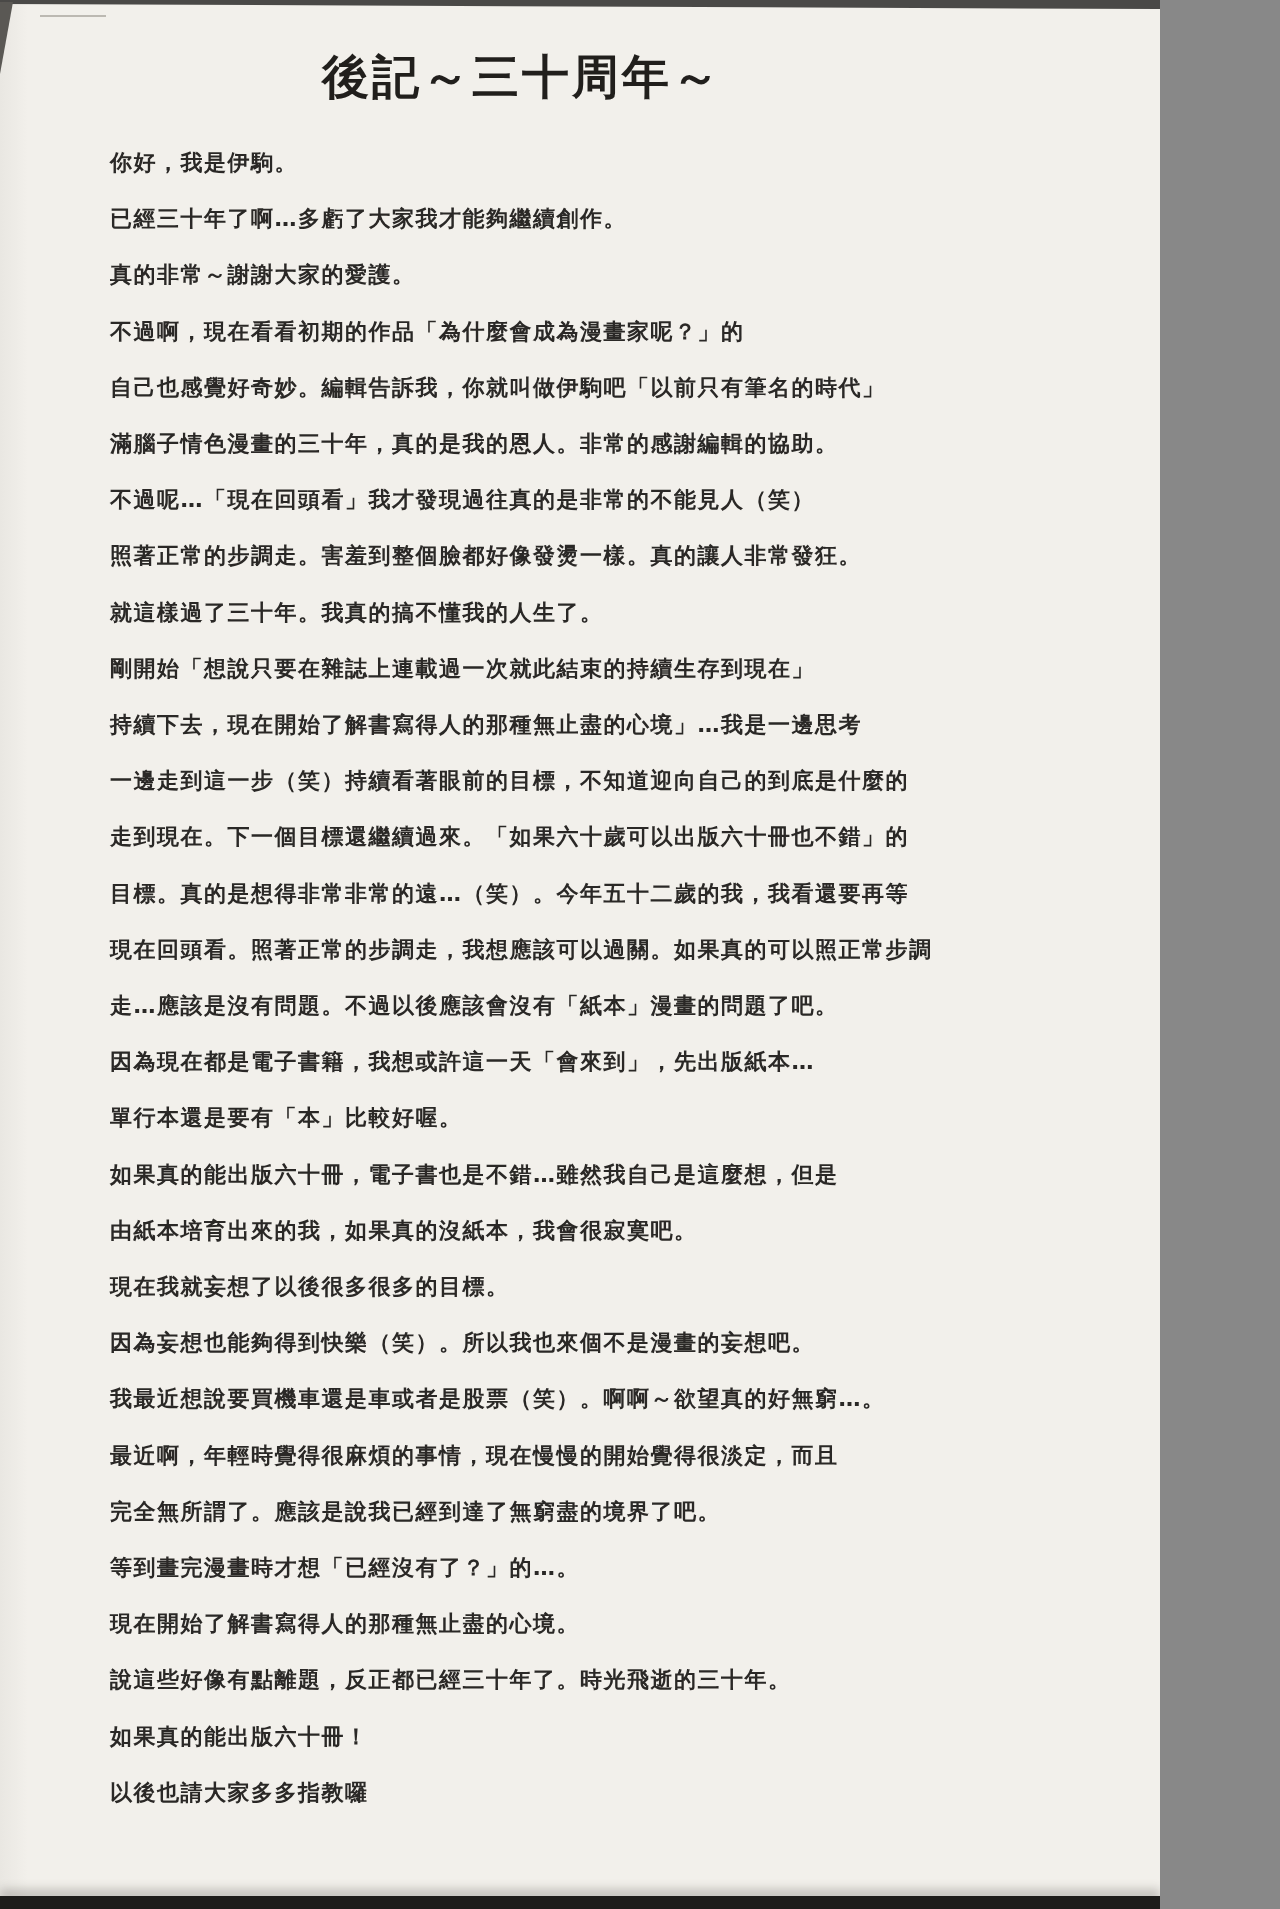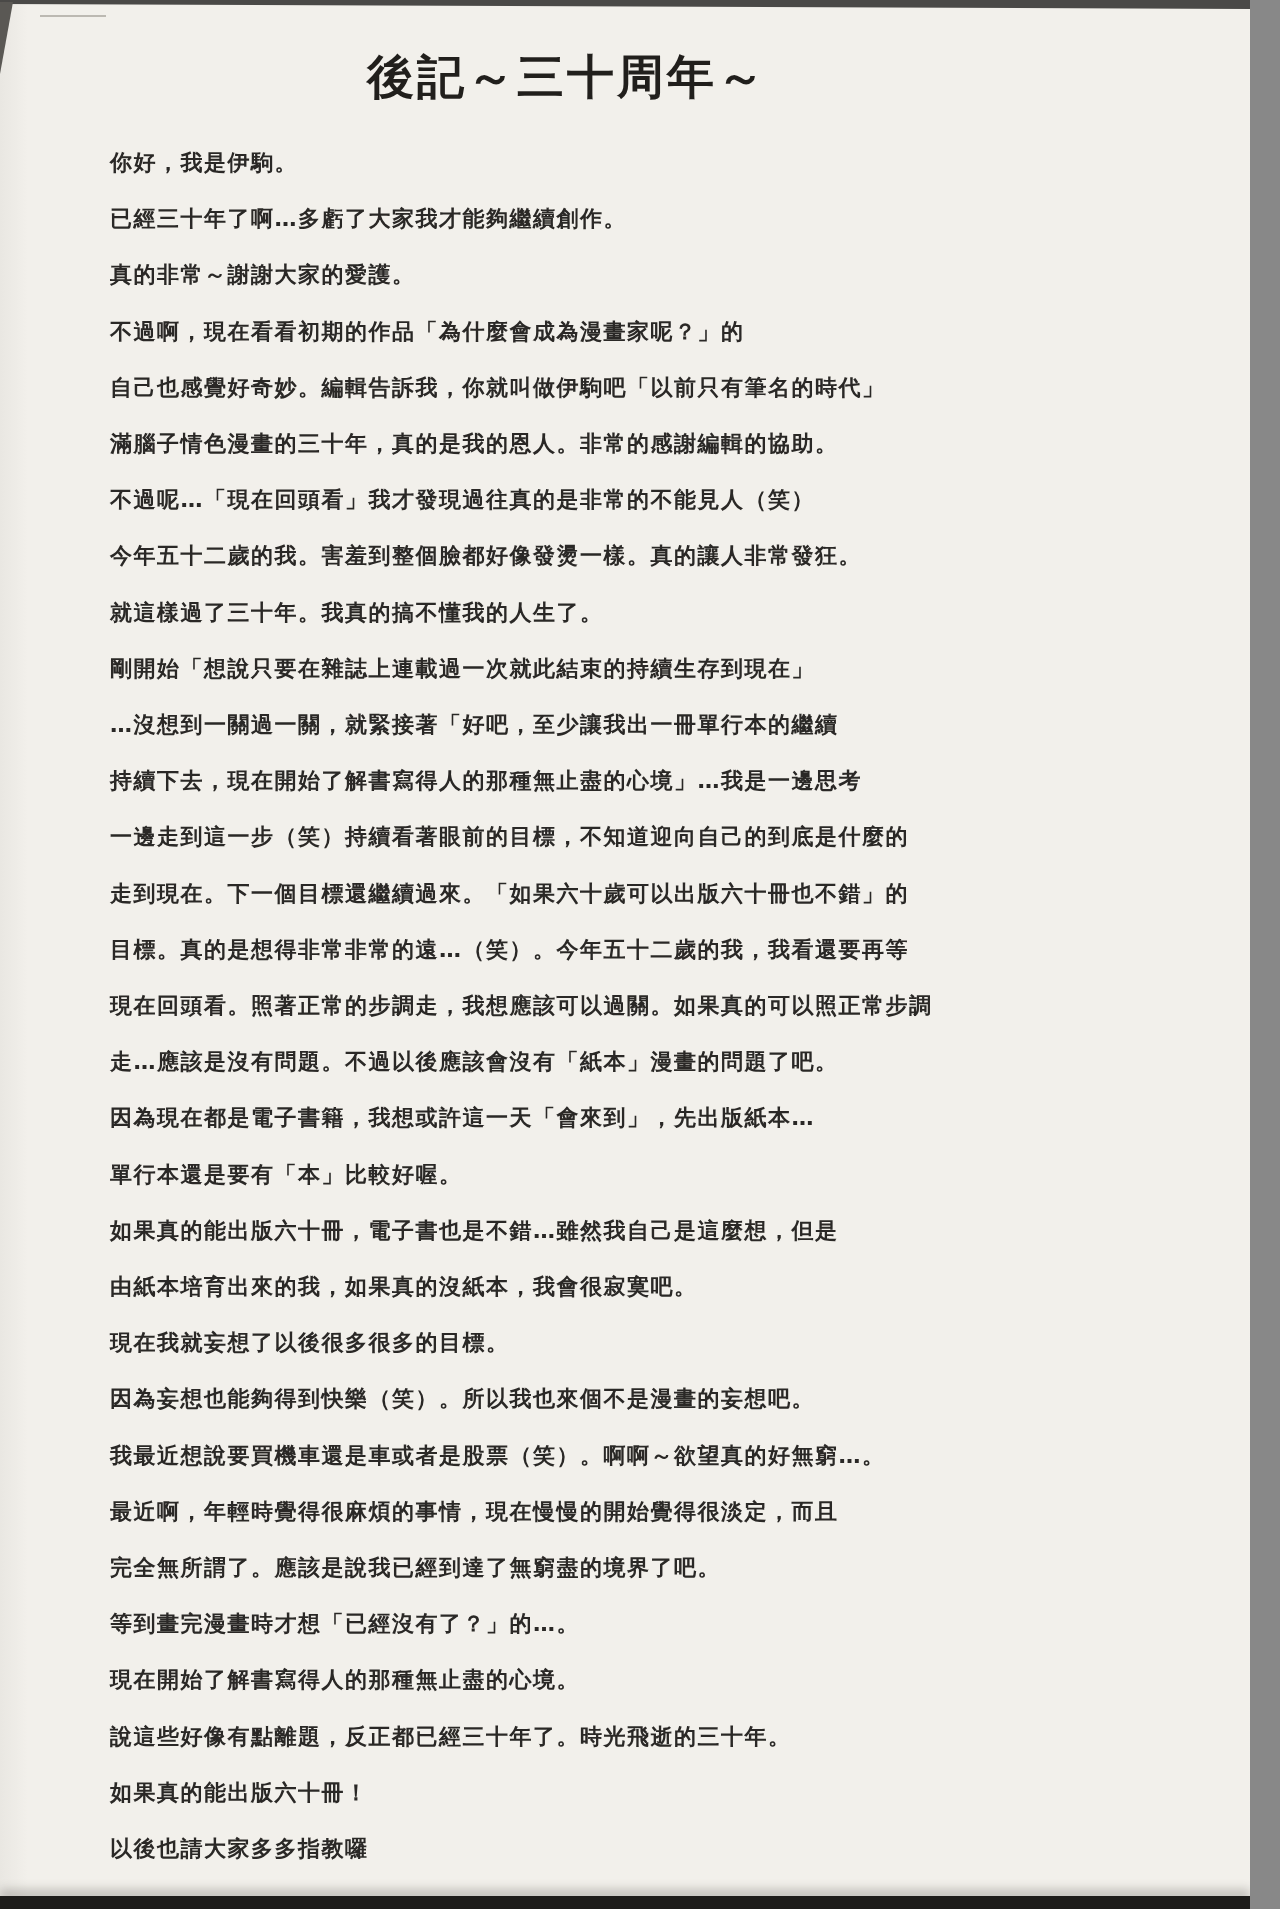--- a/index.html
+++ b/index.html
@@ -2,21 +2,21 @@
 <html><head>
 <meta charset="utf-8">
 <style>
   html, body {
     margin: 0;
     padding: 0;
     background: #888;
   }
   .page {
     position: relative;
-    width: 1250px;
+    width: 1160px;
     height: 1909px;
     overflow: hidden;
     background:
       linear-gradient(90deg, #e9e7e2 0px, #f2f0eb 28px, #f2f0eb 1248px, #f6f5f1 1280px),
       #f2f0eb;
     font-family: "DejaVu Sans", "Liberation Sans", sans-serif;
     color: #262421;
   }
   
   .edge-top {
@@ -87,24 +87,23 @@
   <div class="content">
     <h1 class="title">後記～三十周年～</h1>
     <div class="body-text">
         <p class="line">你好，我是伊駒。</p>
         <p class="line">已經三十年了啊…多虧了大家我才能夠繼續創作。</p>
         <p class="line">真的非常～謝謝大家的愛護。</p>
         <p class="line">不過啊，現在看看初期的作品「為什麼會成為漫畫家呢？」的</p>
         <p class="line">自己也感覺好奇妙。編輯告訴我，你就叫做伊駒吧「以前只有筆名的時代」</p>
         <p class="line">滿腦子情色漫畫的三十年，真的是我的恩人。非常的感謝編輯的協助。</p>
         <p class="line">不過呢…「現在回頭看」我才發現過往真的是非常的不能見人（笑）</p>
-        <p class="line">今年五十二歲的我。害羞到整個臉都好像發燙一樣。真的讓人非常發狂。</p>
+        <p class="line">照著正常的步調走。害羞到整個臉都好像發燙一樣。真的讓人非常發狂。</p>
         <p class="line">就這樣過了三十年。我真的搞不懂我的人生了。</p>
         <p class="line">剛開始「想說只要在雜誌上連載過一次就此結束的持續生存到現在」</p>
-        <p class="line">…沒想到一關過一關，就緊接著「好吧，至少讓我出一冊單行本的繼續</p>
         <p class="line">持續下去，現在開始了解書寫得人的那種無止盡的心境」…我是一邊思考</p>
         <p class="line">一邊走到這一步（笑）持續看著眼前的目標，不知道迎向自己的到底是什麼的</p>
         <p class="line">走到現在。下一個目標還繼續過來。「如果六十歲可以出版六十冊也不錯」的</p>
         <p class="line">目標。真的是想得非常非常的遠…（笑）。今年五十二歲的我，我看還要再等</p>
         <p class="line">現在回頭看。照著正常的步調走，我想應該可以過關。如果真的可以照正常步調</p>
         <p class="line">走…應該是沒有問題。不過以後應該會沒有「紙本」漫畫的問題了吧。</p>
         <p class="line">因為現在都是電子書籍，我想或許這一天「會來到」，先出版紙本…</p>
         <p class="line">單行本還是要有「本」比較好喔。</p>
         <p class="line">如果真的能出版六十冊，電子書也是不錯…雖然我自己是這麼想，但是</p>
         <p class="line">由紙本培育出來的我，如果真的沒紙本，我會很寂寞吧。</p>

